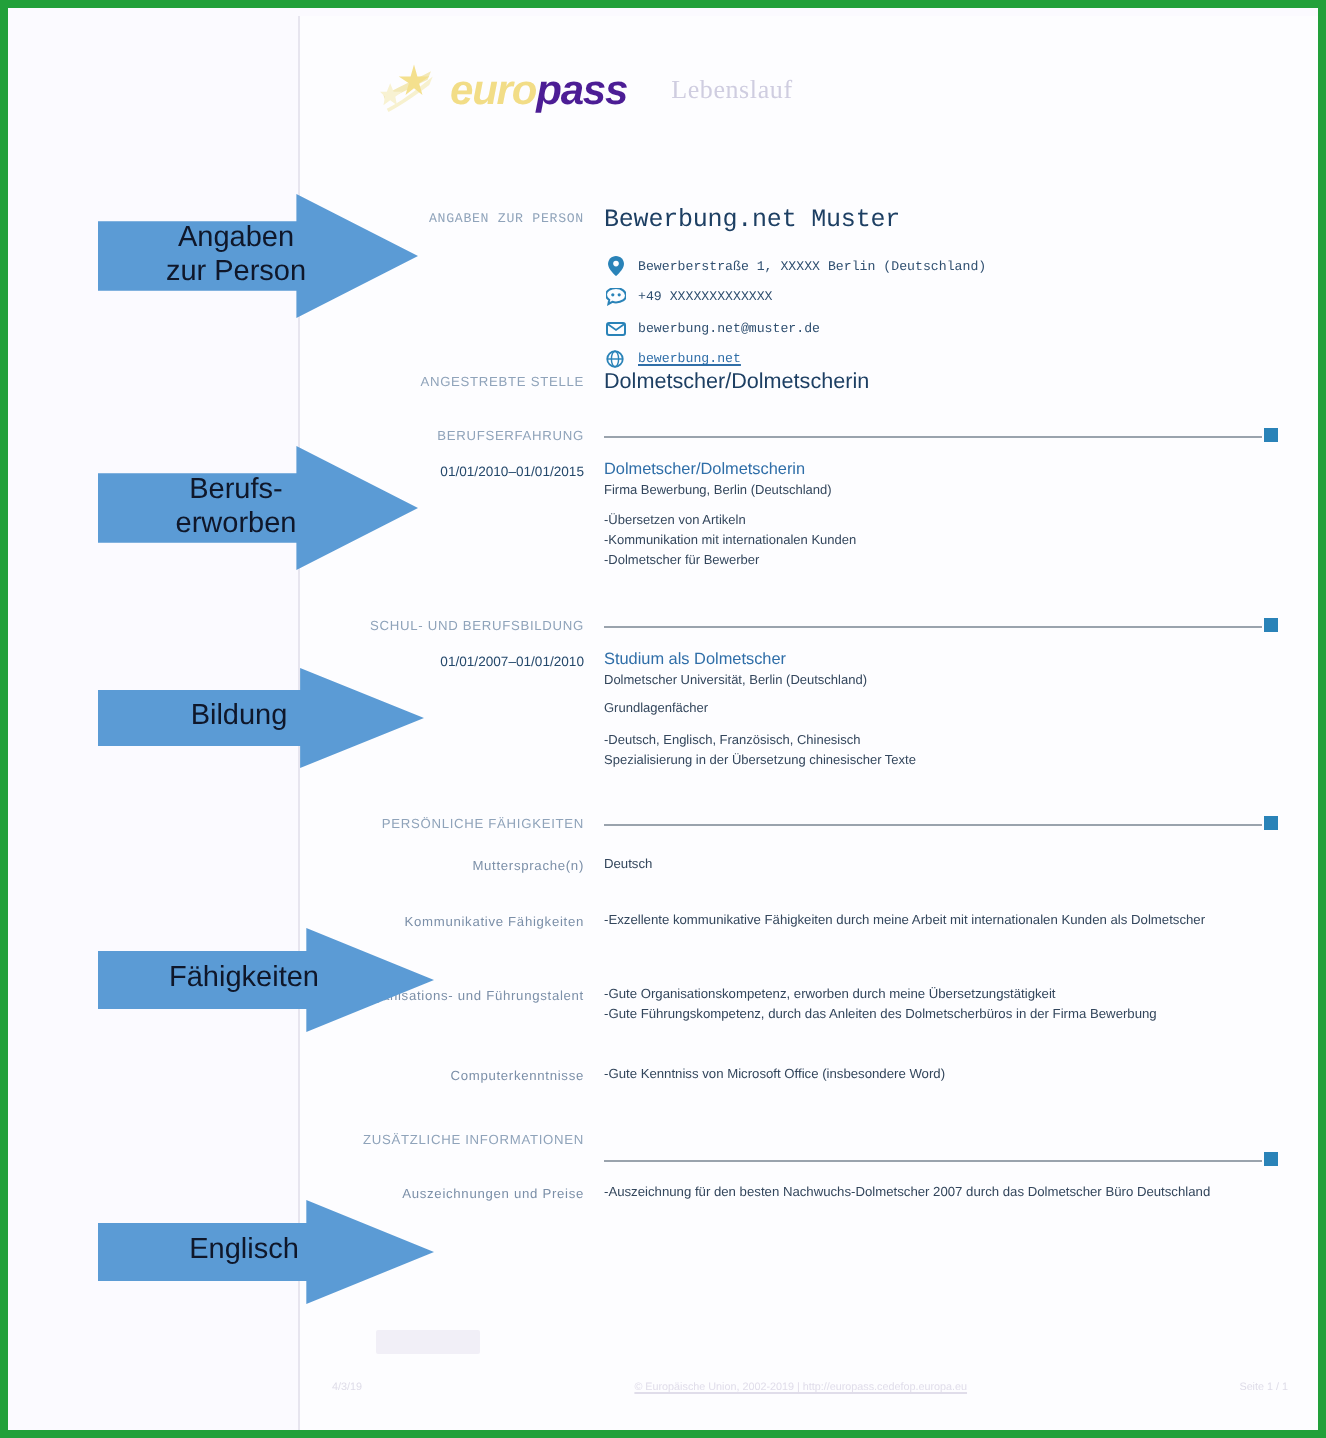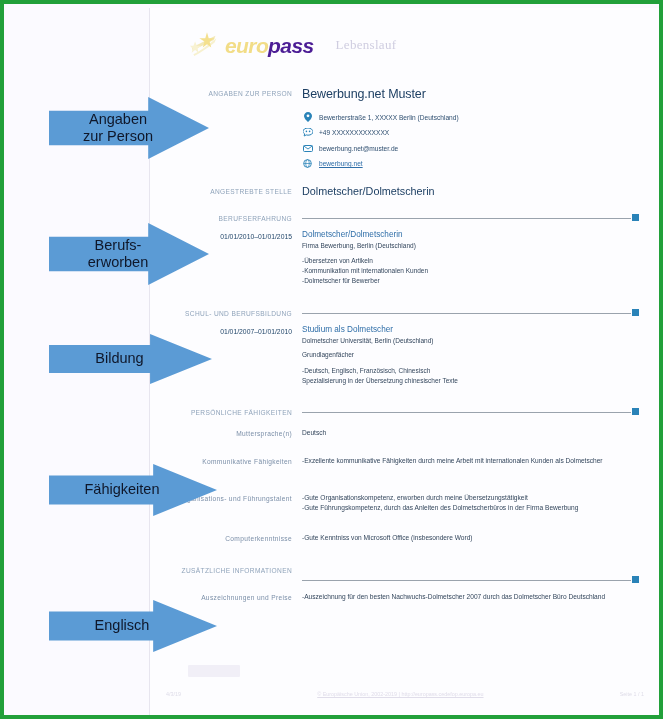--- a/index.html
+++ b/index.html
@@ -258,21 +258,21 @@
       <svg class="logo-star" viewBox="0 0 40 34">
         <path d="M2 20 C10 16 18 12 30 6 L28 11 C18 16 10 20 3 23 Z" fill="#f3e9b8"></path>
         <path d="M4 28 C12 24 20 18 31 9 L29 14 C20 21 12 26 5 30 Z" fill="#f7f1cf"></path>
         <path d="M20 2 L22 9 L29 9 L23 13 L25 20 L20 16 L15 20 L17 13 L11 9 L18 9 Z" fill="#f4e08e"></path>
         <path d="M6 13 L8 18 L13 18 L9 21 L10 26 L6 23 L2 26 L3 21 L0 18 L4 18 Z" fill="#f8f2d2"></path>
       </svg>
       <div class="logo-text"><span class="logo-euro">euro</span><span class="logo-pass">pass</span></div>
       <div class="logo-sub">Lebenslauf</div>
     </div>
 
-    <div class="row" style="top:80px;">
+    <div class="row" style="top:96px;font-family:Liberation Mono, monospace;">
       <div class="lbl caps">ANGABEN ZUR PERSON</div>
       <div class="val">
         <div class="name">Bewerbung.net Muster</div>
 
         <div style="height:10px"></div>
 
         <div class="contact-line">
           <span class="ci">
             <svg width="8" height="10" viewBox="0 0 8 10">
                 <path d="M4 0C1.8 0 0 1.8 0 4c0 2.8 4 6 4 6s4-3.2 4-6c0-2.2-1.8-4-4-4z" fill="#2a83b8"></path>

